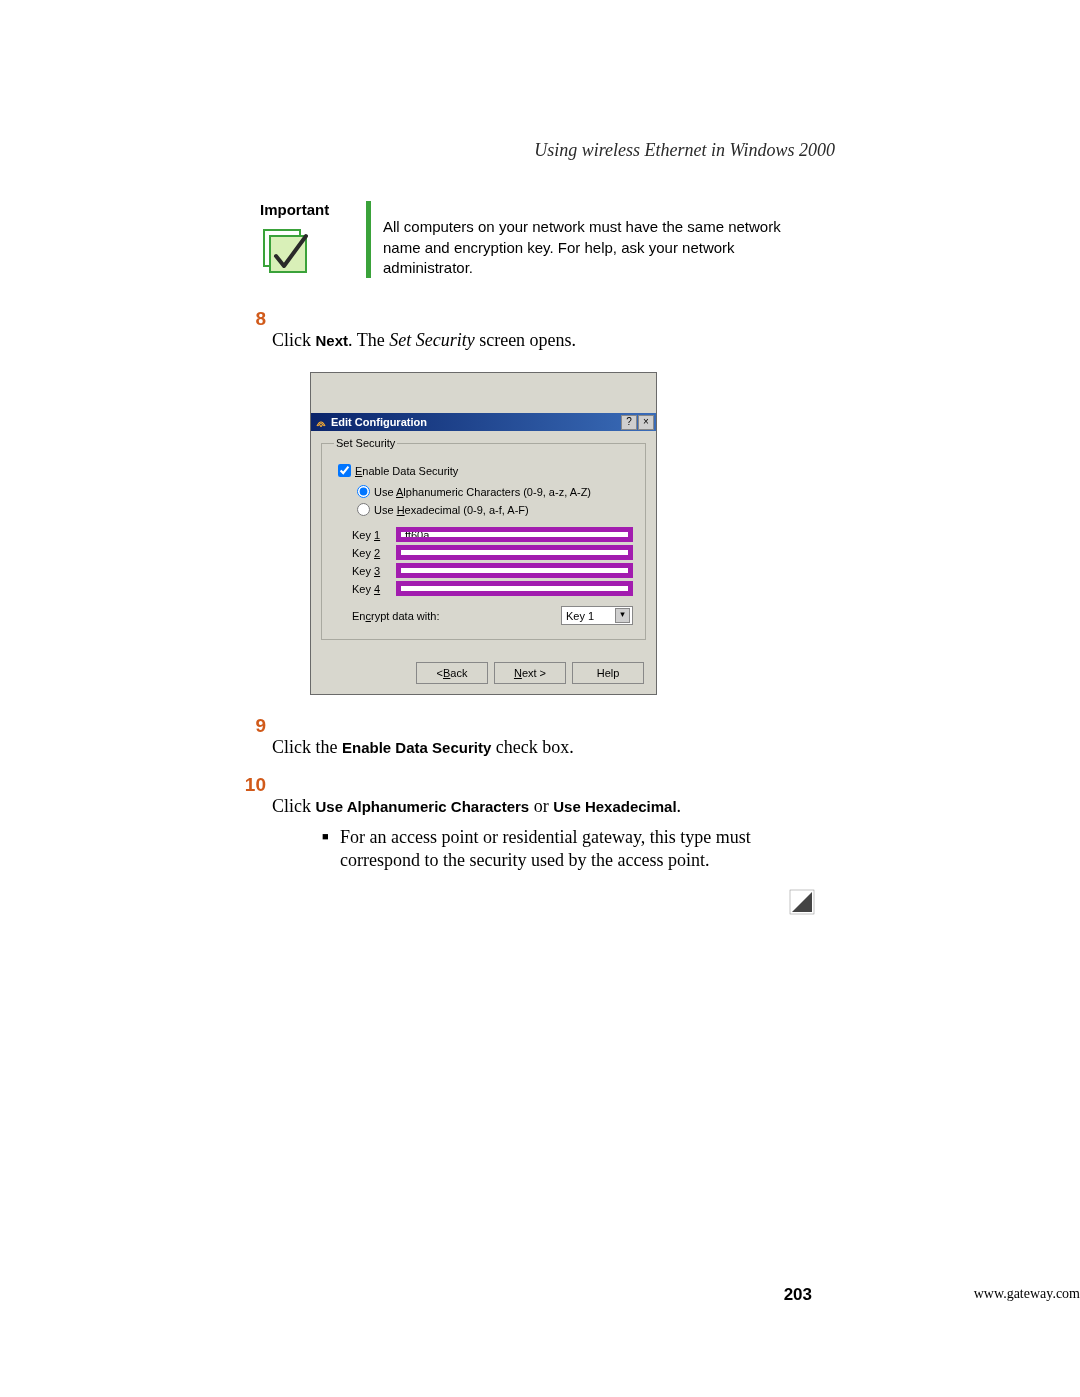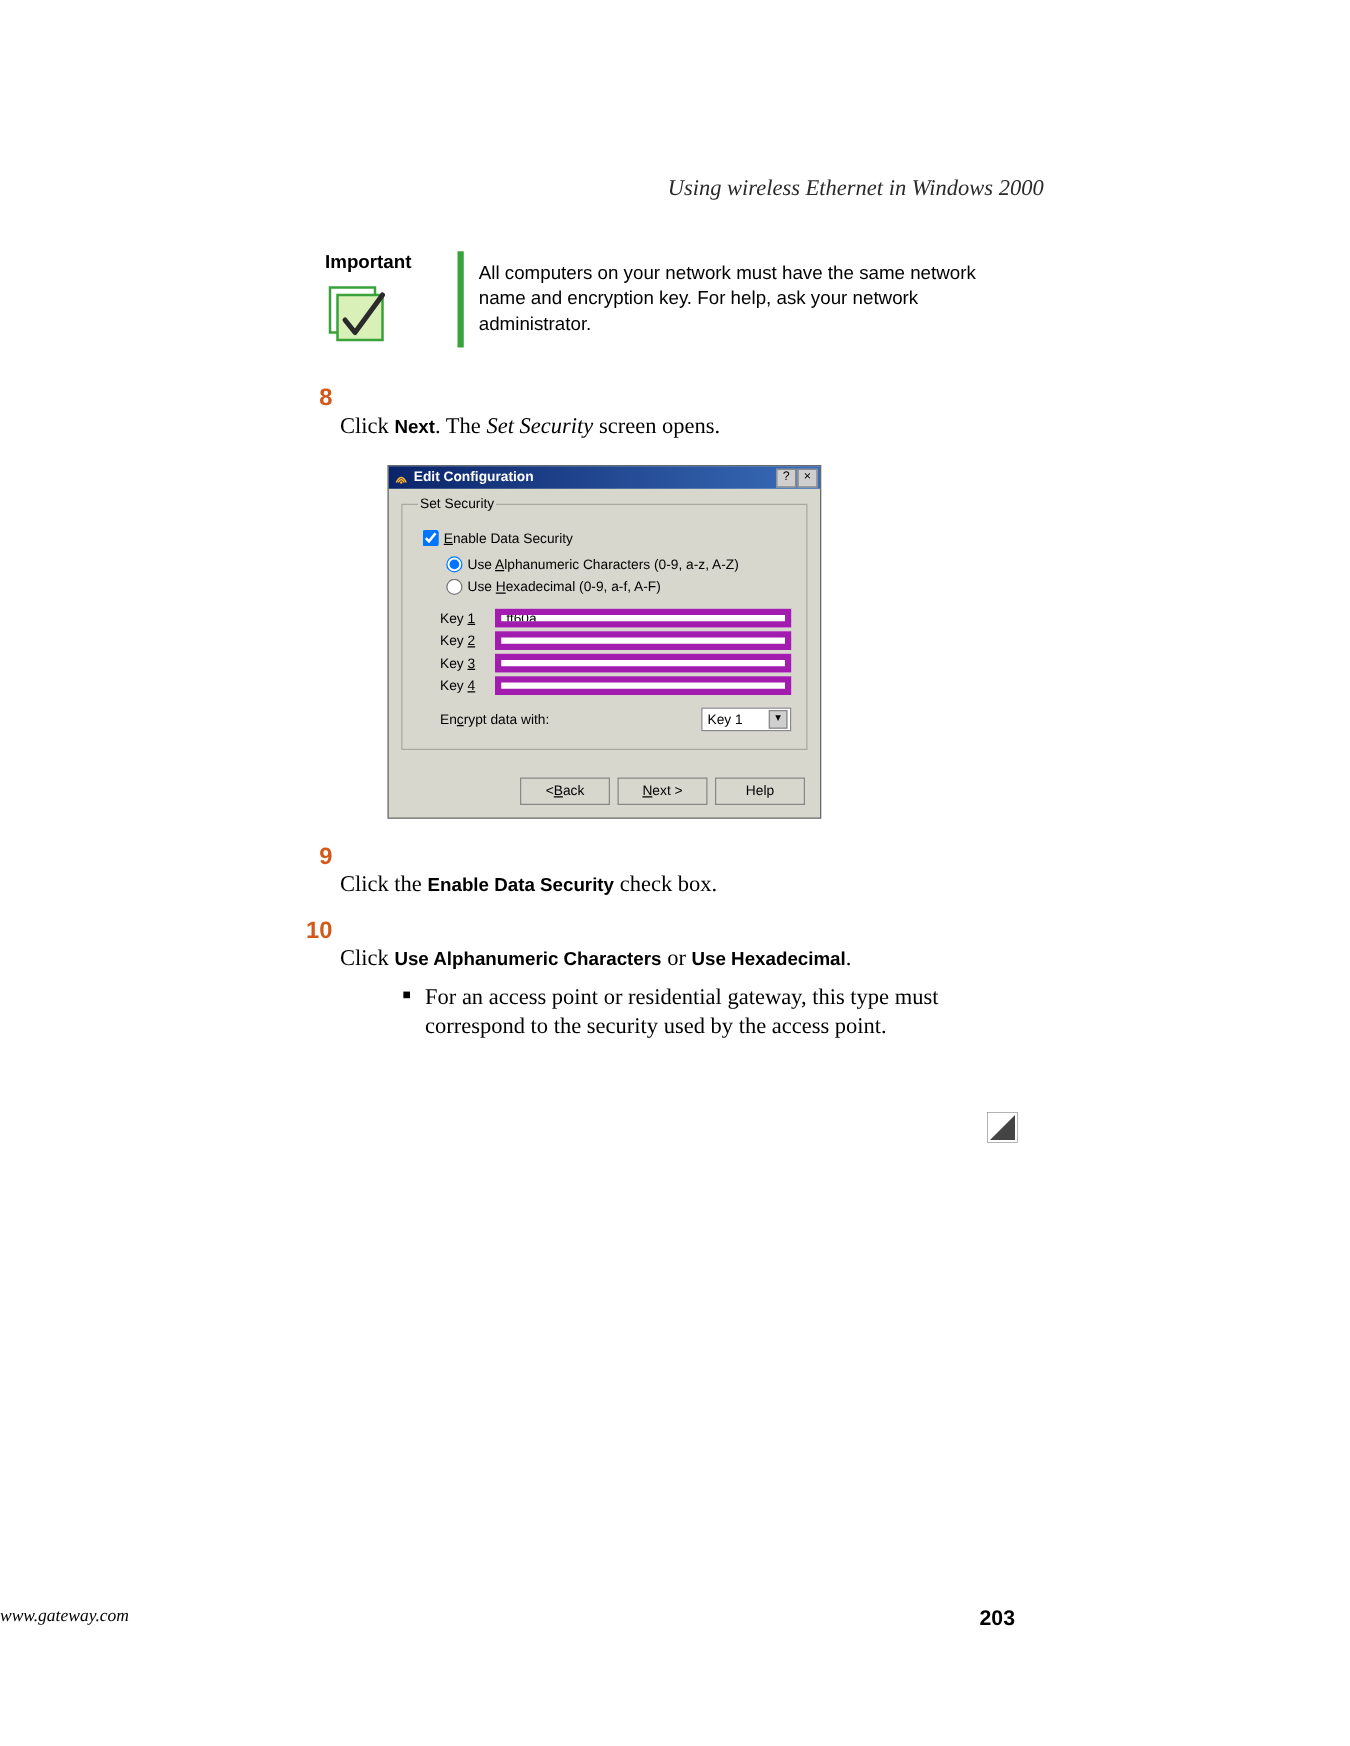--- a/index.html
+++ b/index.html
@@ -20,21 +20,21 @@
   .header-title {
     font-style: italic;
     font-size: 18px;
     color: #2a2a2a;
     text-align: right;
     margin-bottom: 40px;
     margin-right: -20px;
   }
   .important-block {
     display: flex;
-    align-items: center;
+    align-items: flex-end;
     margin-bottom: 30px;
     position: relative;
   }
   .important-left {
     width: 100px;
     text-align: left;
   }
   .important-label {
     font-weight: bold;
     font-family: Arial, Helvetica, sans-serif;
@@ -98,20 +98,21 @@
     font-size: 11px;
     box-shadow: 0 0 0 0;
   }
   .titlebar {
     background: linear-gradient(to right, #0a246a 0%, #3a6cb8 100%);
     color: #fff;
     height: 18px;
     display: flex;
     align-items: center;
     padding: 0 2px 0 4px;
+    margin-top: 40px;
   }
   .titlebar-icon {
     margin-right: 4px;
     display:inline-flex;
   }
   .titlebar-text {
     font-weight: bold;
     font-size: 11px;
     flex: 1;
   }
@@ -224,23 +225,22 @@
   .page-arrow-icon {
     position: absolute;
     right: 264px;
     top: 888px;
   }
   .footer {
     position: absolute;
     bottom: 95px;
     left: 0;
     right: 0;
-    text-align: left;
+    text-align: right;
     font-size: 14px;
-    font-style: italic;
   }
   .footer-pagenum {
     position: absolute;
     right: 268px;
     bottom: 92px;
     font-family: Arial, Helvetica, sans-serif;
     font-size: 17px;
     font-weight: bold;
   }
   u.accel { text-decoration: underline; }

